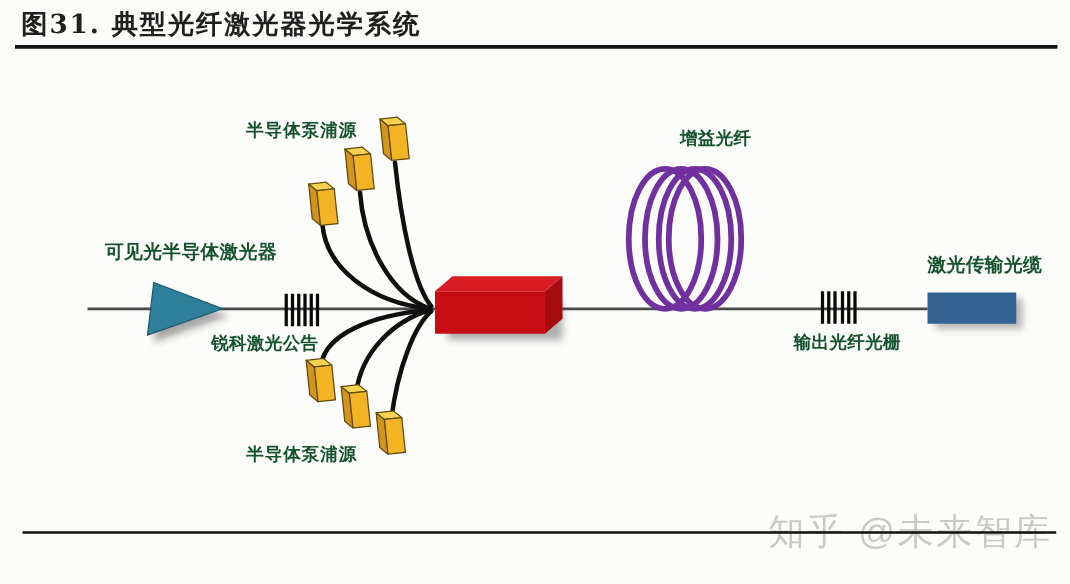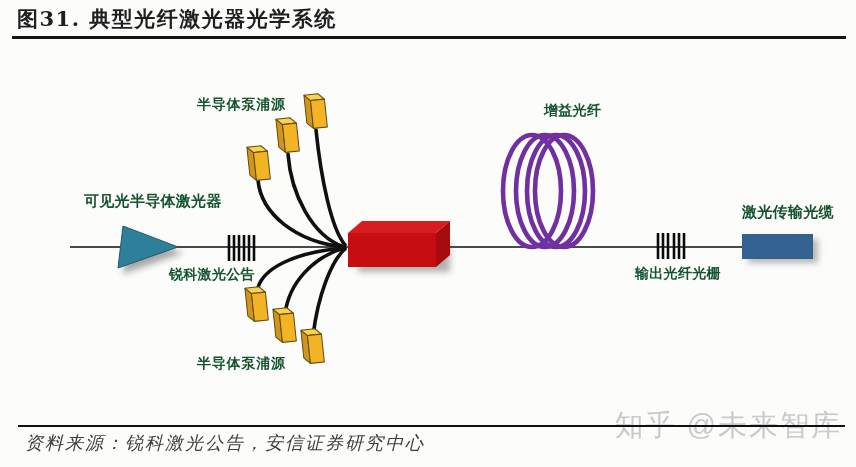--- a/index.html
+++ b/index.html
@@ -139,15 +139,14 @@
   <div class="dlabel lbl-visible-laser">可见光半导体激光器</div>
   <div class="dlabel lbl-hr-grating">锐科激光公告</div>
   <div class="dlabel lbl-pump-top">半导体泵浦源</div>
   <div class="dlabel lbl-pump-bottom">半导体泵浦源</div>
   <div class="dlabel lbl-gain-fiber">增益光纤</div>
   <div class="dlabel lbl-output-grating">输出光纤光栅</div>
   <div class="dlabel lbl-cable">激光传输光缆</div>
 
   <div class="watermark">知乎 @未来智库</div>
   <div class="footer-rule"></div>
-  <div class="source-text">资料来源：锐科激光公告，安信证券研究中心</div>
 
 </div>
 
 </body></html>

